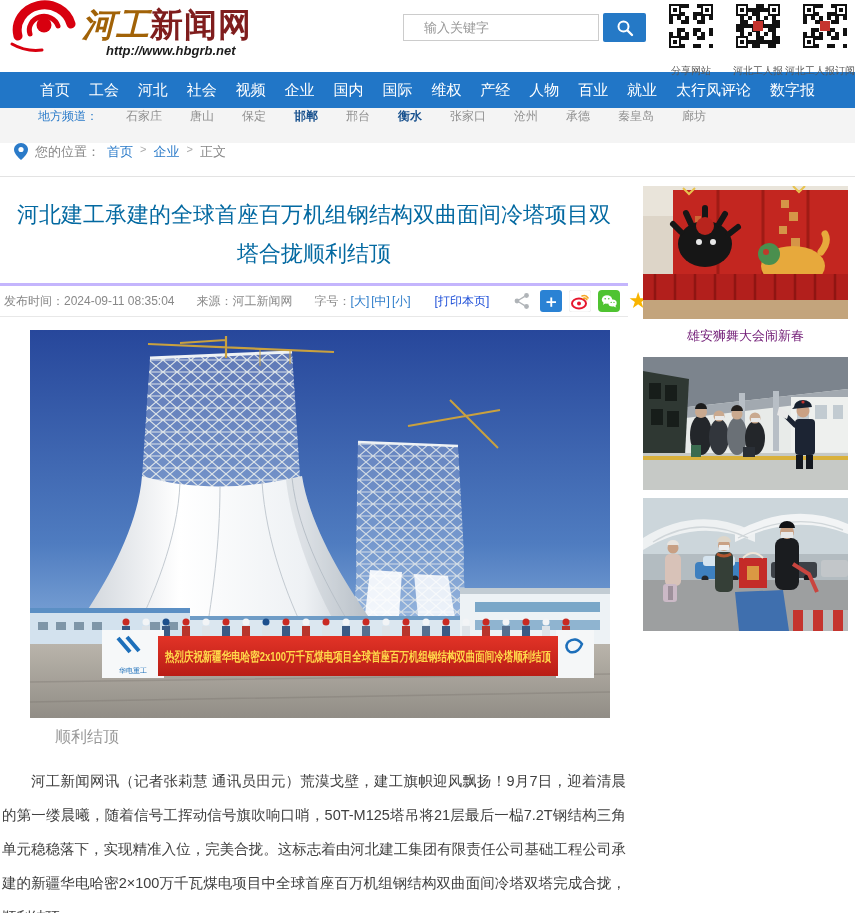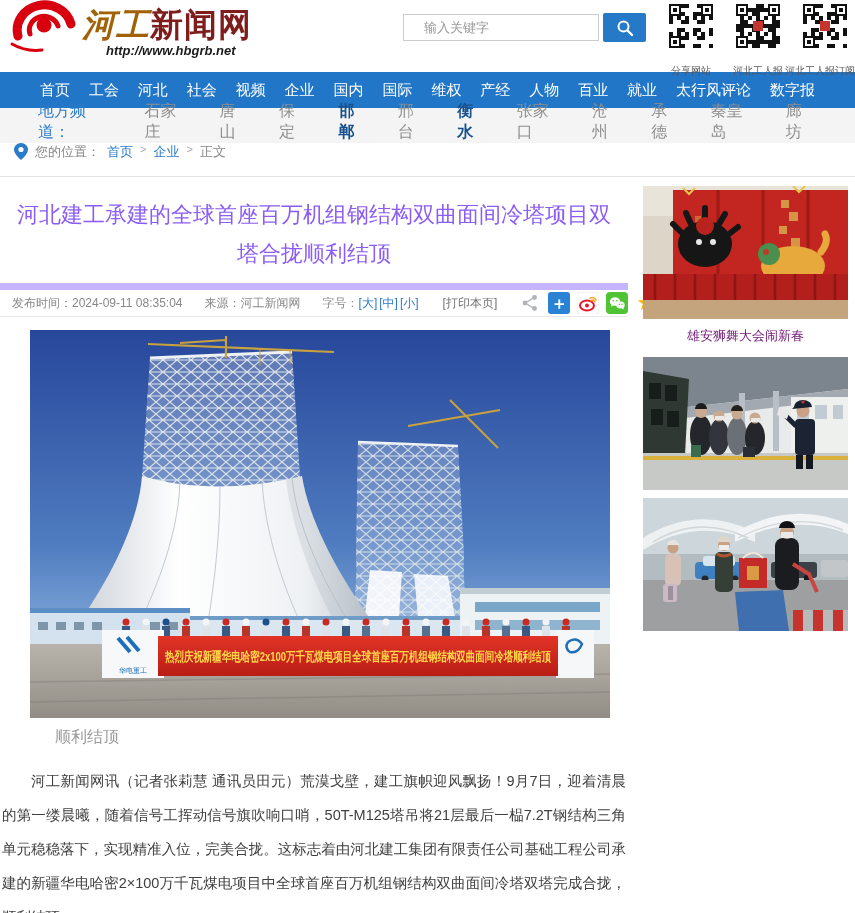--- a/index.html
+++ b/index.html
@@ -20,40 +20,40 @@
   .search button { width:43px; height:29px; background:#2579c6; border:none; border-radius:2px; margin-left:4px; cursor:pointer; display:flex; align-items:center; justify-content:center; }
   .qrs { position:absolute; right:8px; top:4px; display:flex; gap:23px; }
   .qr { width:44px; position:relative; height:62px; }
   .qr-label { position:absolute; top:47px; left:50%; transform:translateX(-50%); font-size:10px; color:#555; white-space:nowrap;margin-top:13px; }
 
   
   .mainnav { height:36px; background:#2176c7; display:flex; align-items:center; justify-content:space-between; padding:0 40px; }
   .nav-item { color:#fff; font-size:15px; text-decoration:none; white-space:nowrap; }
 
   
-  .localnav { height:35px; background:#f4f4f4; display:flex; align-items:flex-end; padding:0 38px; gap:28px; font-size:16px; }
+  .localnav { height:35px; background:#f4f4f4; display:flex; align-items:flex-start; padding:0 38px; gap:28px; font-size:12px; }
   .local-label { color:#2b7bc9; }
   .city { color:#8f8f8f; text-decoration:none; }
   .city.hl { color:#17508d; font-weight:bold; }
 
   
   .crumb { height:34px; display:flex; align-items:flex-start; padding:0 14px; font-size:13px; color:#888; gap:7px; border-bottom:1px solid #e3e3e3; }
   .crumb a { color:#2b7bc9; text-decoration:none; }
   .crumb .sep { color:#aaa; font-size:11px; }
 
   
   .content { display:flex; padding-right:7px; }
   .article { width:628px; }
   .sidebar { width:205px; margin-left:15px; margin-top:9px; }
 
-  .a-title { margin:19px 8px 10px; font-size:22px; color:#8b5cf6; text-align:center; line-height:1.75; font-weight:400; }
-  .meta { border-top:7px solid #c4b5fd; border-bottom:1px solid #e8e8e8; height:34px; display:flex; align-items:center; font-size:12px; color:#888; padding:0 12px; }
+  .a-title { margin:19px 8px 10px; font-size:22px; color:#0369a1; text-align:center; line-height:1.75; font-weight:400; }
+  .meta { border-top:3px solid #c4b5fd; border-bottom:1px solid #e8e8e8; height:34px; display:flex; align-items:center; font-size:12px; color:#888; padding:0 4px; }
   .meta .grp { margin-right:22px; white-space:nowrap; }
   .font-sizes span { color:#2b7bc9; cursor:pointer; margin-right:2px; }
-  .print { color:#737373; cursor:pointer; }
+  .print { color:#1d4ed8; cursor:pointer; }
   .share-icons { margin-left:auto; display:flex; align-items:center; gap:7px; }
   .ic { width:22px; height:22px; display:flex; align-items:center; justify-content:center; cursor:pointer; }
   .ic-plus { background:#2a82d4; border-radius:3px; color:#fff; font-size:17px; font-weight:bold; line-height:1; }
   .ic-star { color:#f8b400; font-size:22px; line-height:1; }
 
   .figure { margin:13px 16px 0 30px; width:460px; }
   .figure svg { display:block; }
   .fig-caption { font-size:16px; color:#999; margin:9px 0 0 55px; }
 
   .article-body p { font-size:14.5px; line-height:34px; color:#404040; text-align:justify; text-indent:2em; margin:16px 2px 0 2px; }

